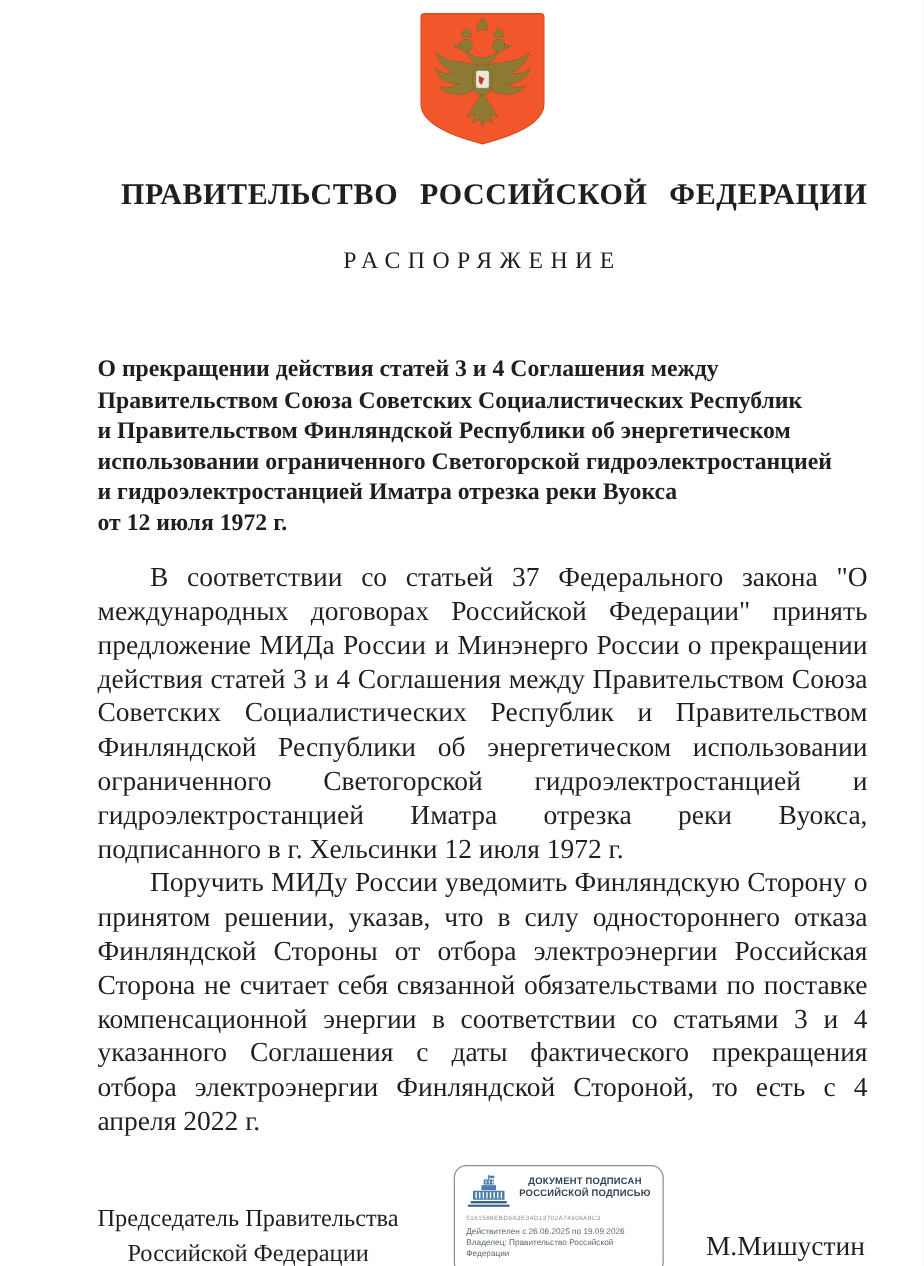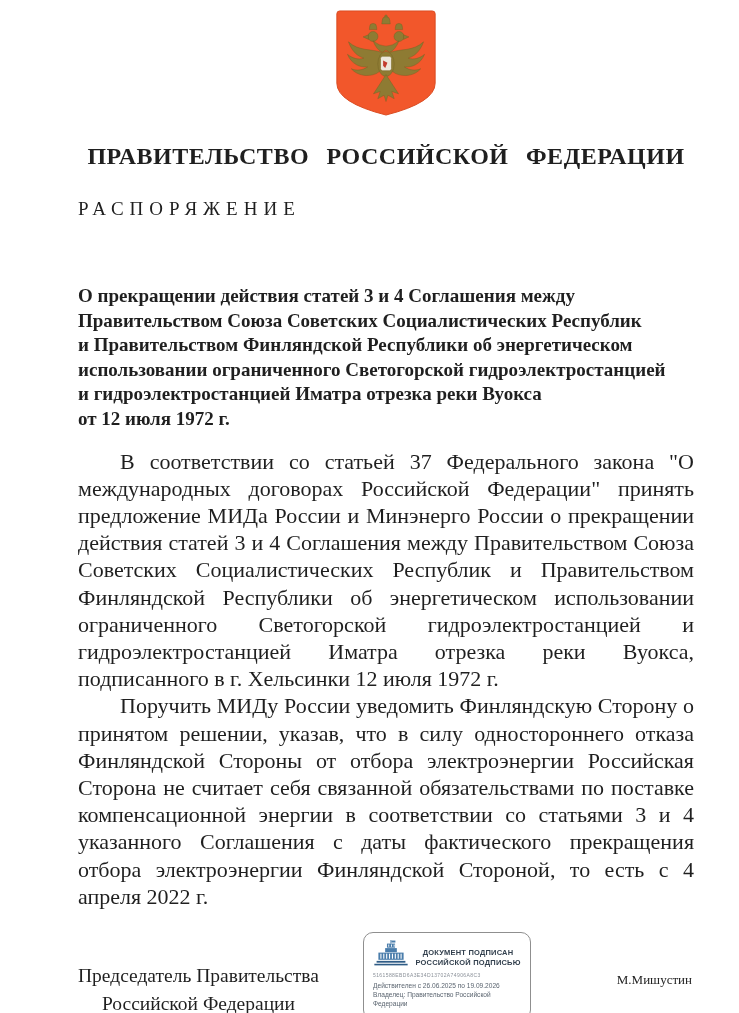--- a/index.html
+++ b/index.html
@@ -12,30 +12,31 @@
     color:#1f1f1f;
     overflow:hidden;
   }
   .content{
     margin-left:78px;
     margin-right:45px;
   }
   .emblem{display:block;margin:8px auto 0;}
   .org{
     margin-top:24px;
-    text-align:center;
+    text-align:right;
     font-size:24px;
     font-weight:bold;
     letter-spacing:0.5px;
     word-spacing:11px;
     line-height:28px;
     white-space:nowrap;
   }
   .doc-type{
     margin-top:28px;
+    text-align:center;
     font-size:19px;
     letter-spacing:6px;
     line-height:22px;
   }
   .date-line{
     margin-top:13px;
     text-align:center;
     font-size:19.5px;
     line-height:24px;
   }
@@ -70,36 +71,36 @@
   .sig-position{
     position:absolute;
     left:0;top:34px;
     text-align:center;
     font-size:19.5px;
     line-height:28px;
     white-space:pre-line;
   }
   .sig-name{
     position:absolute;
-    right:2px;top:44px;
-    font-size:13px;
+    right:2px;top:56px;
+    font-size:22px;
   }
   .stamp{
     position:absolute;
     left:285px;top:4px;
     width:168px;height:88px;
     box-sizing:border-box;
     border:1.5px solid #8f8f8f;
     border-radius:10px;
     padding:7px 9px 5px 9px;
     background:#fff;
     font-family:"Liberation Sans", sans-serif;
     color:#4a5560;
   }
-  .stamp-head{display:flex;align-items:flex-end;gap:6px;}
+  .stamp-head{display:flex;align-items:flex-start;gap:6px;}
   .stamp-title{
     flex:1;
     text-align:center;
     font-size:7.5px;
     font-weight:bold;
     line-height:9.5px;
     color:#33404e;
     letter-spacing:0.2px;
   }
   .stamp-cert{

